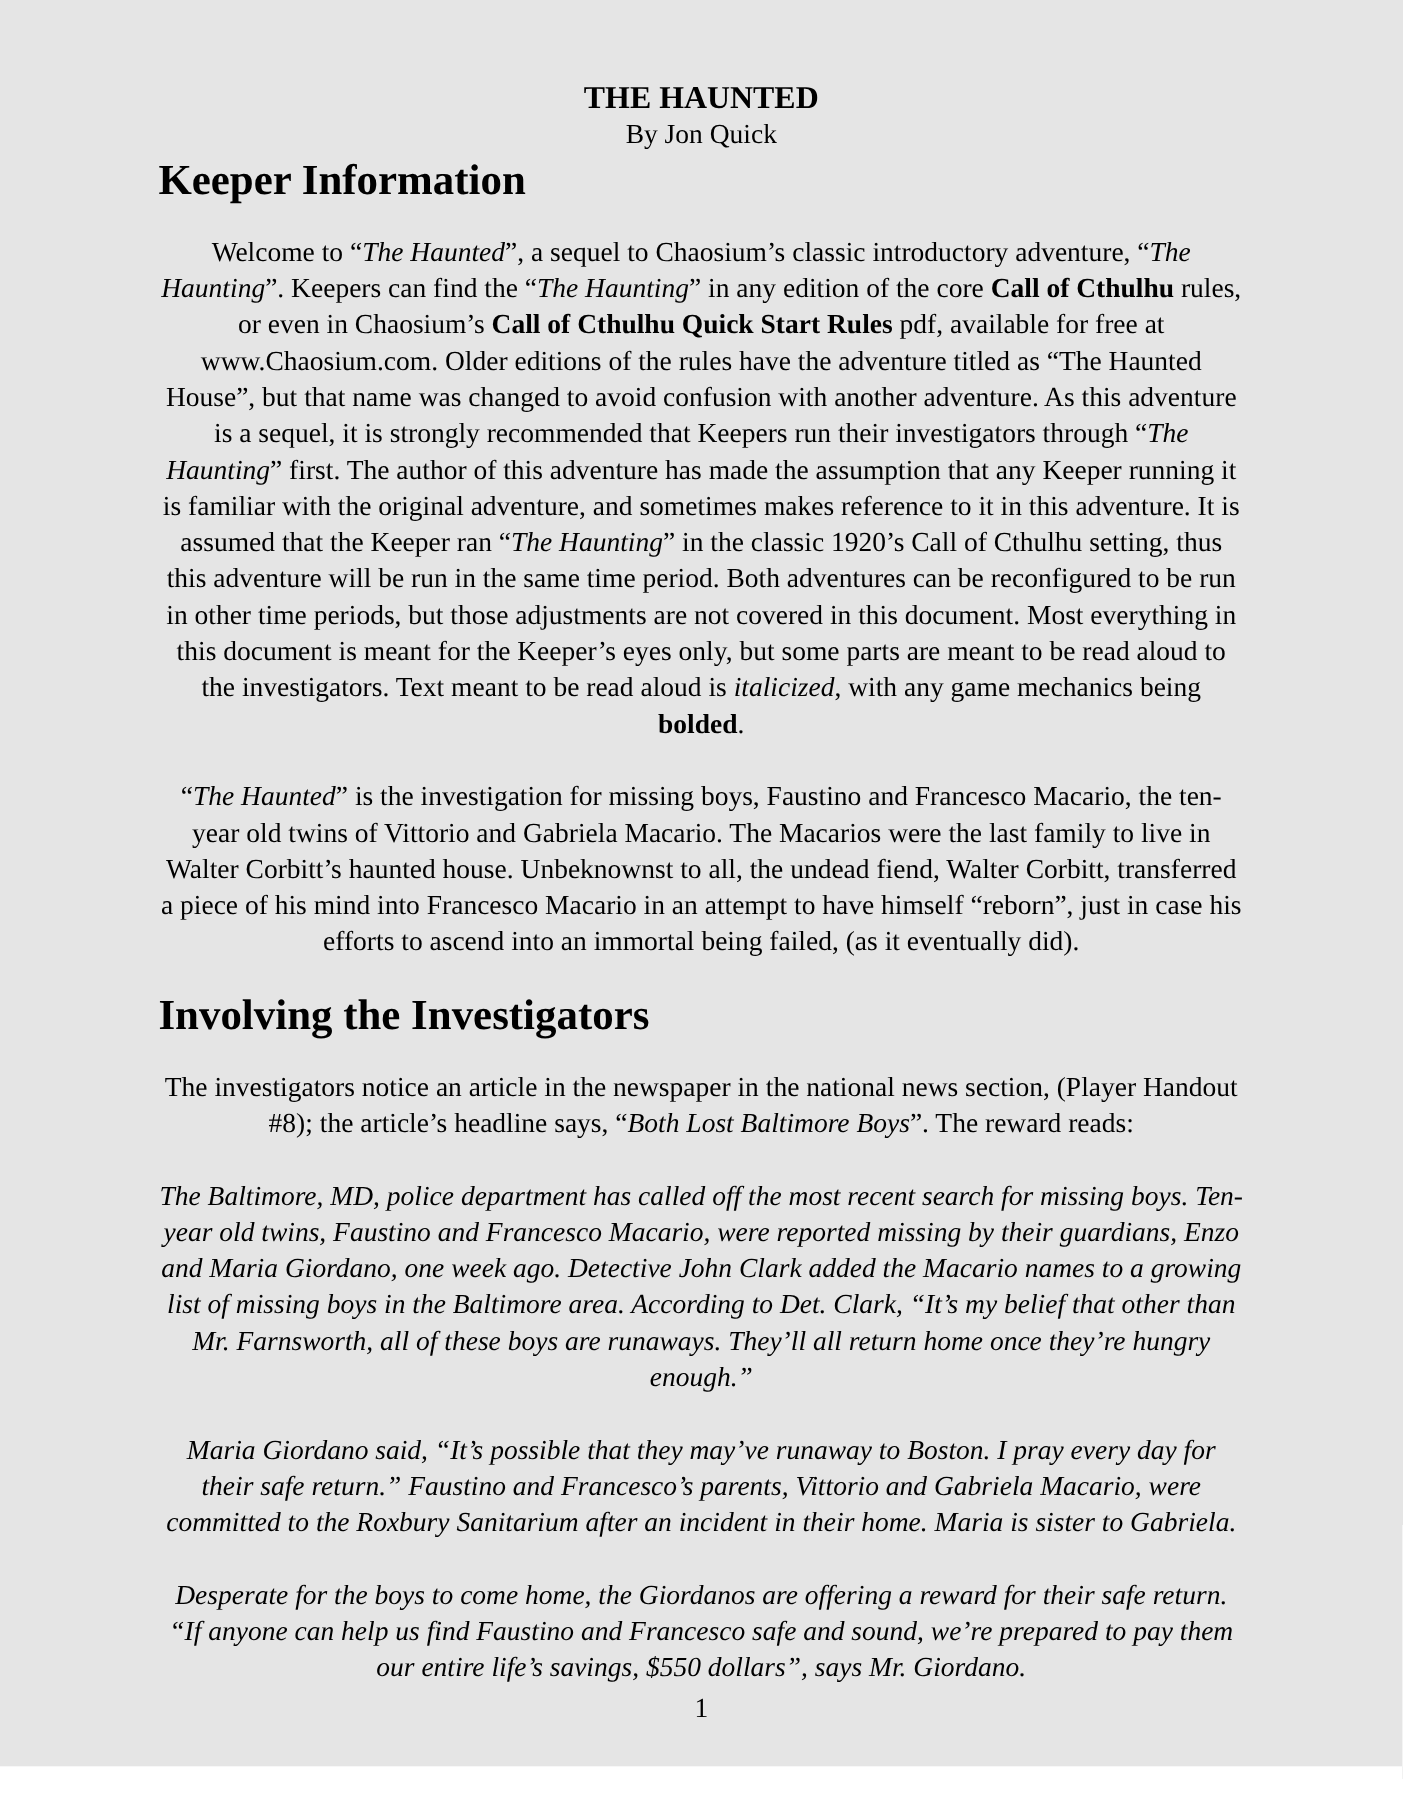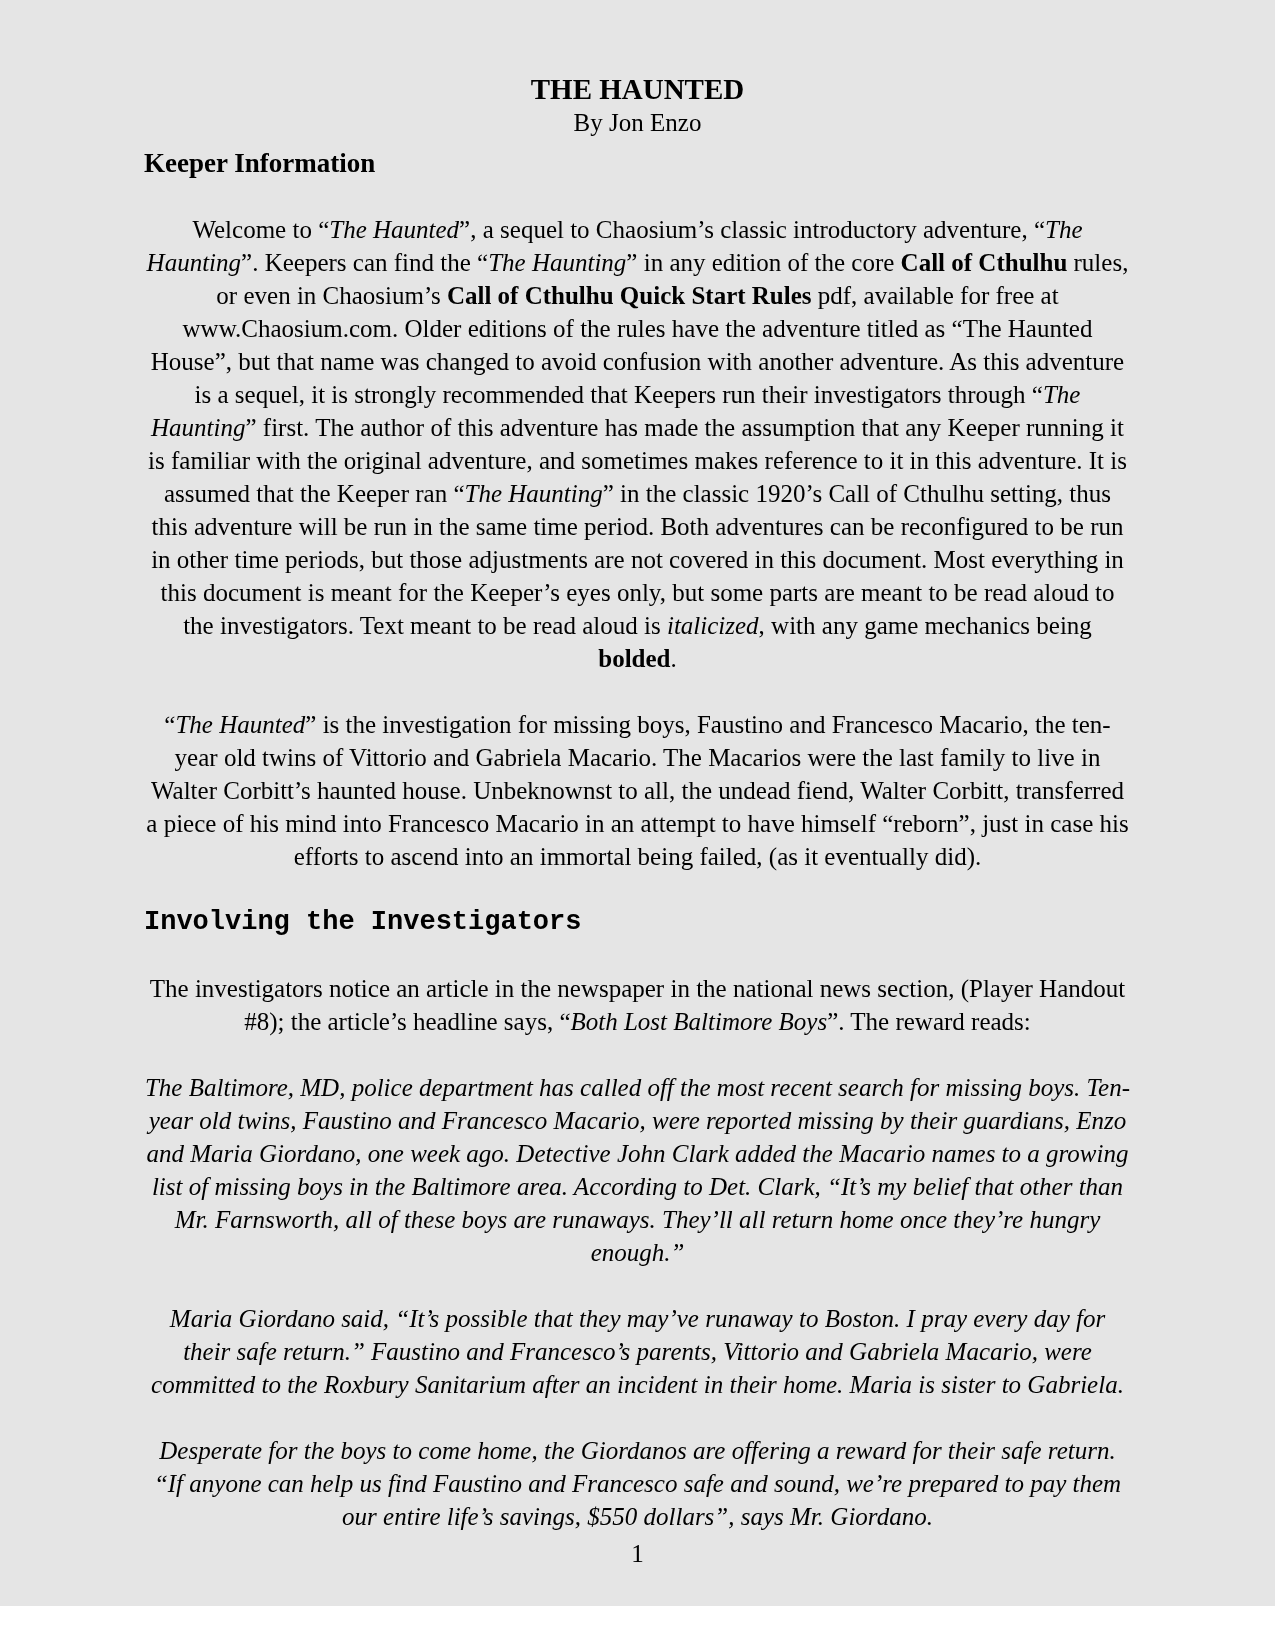--- a/index.html
+++ b/index.html
@@ -29,28 +29,27 @@
     text-align: center;
   }
   .doc-byline {
     margin: 0;
     font-size: 25px;
     line-height: 33px;
     text-align: center;
   }
   .section-heading {
     margin: 8px 0 33px 0;
-    font-size: 27px;
+    font-size: 39px;
     line-height: 33px;
     font-weight: bold;
     text-align: left;
   }
   .section-heading.spaced {
     margin-top: 33px;
-    font-family: Liberation Mono, monospace;
   }
   .para {
     margin: 0 0 33px 0;
     text-align: center;
   }
   .it { font-style: italic; }
   .bd { font-weight: bold; }
   .page-number {
     position: absolute;
     top: 1537px;
@@ -61,21 +60,21 @@
     line-height: 33px;
   }
 </style>
 </head>
 <body>
 
 <div class="page">
 
   <h1 class="doc-title">THE HAUNTED</h1>
 
-  <div class="doc-byline">By Jon Enzo</div>
+  <div class="doc-byline">By Jon Quick</div>
 
   <h2 class="section-heading">Keeper Information</h2>
 
   <p class="para"><span>Welcome to “</span><span class="it">The Haunted</span><span>”, a sequel to Chaosium’s classic introductory adventure, “</span><span class="it">The Haunting</span><span>”. Keepers can find the “</span><span class="it">The Haunting</span><span>” in any edition of the core </span><span class="bd">Call of Cthulhu</span><span> rules, or even in Chaosium’s </span><span class="bd">Call of Cthulhu Quick Start Rules</span><span> pdf, available for free at www.Chaosium.com. Older editions of the rules have the adventure titled as “The Haunted House”, but that name was changed to avoid confusion with another adventure. As this adventure is a sequel, it is strongly recommended that Keepers run their investigators through “</span><span class="it">The Haunting</span><span>” first. The author of this adventure has made the assumption that any Keeper running it is familiar with the original adventure, and sometimes makes reference to it in this adventure. It is assumed that the Keeper ran “</span><span class="it">The Haunting</span><span>” in the classic 1920’s Call of Cthulhu setting, thus this adventure will be run in the same time period. Both adventures can be reconfigured to be run in other time periods, but those adjustments are not covered in this document. Most everything in this document is meant for the Keeper’s eyes only, but some parts are meant to be read aloud to the investigators. Text meant to be read aloud is </span><span class="it">italicized</span><span>, with any game mechanics being </span><span class="bd">bolded</span><span>.</span></p>
 
   <p class="para"><span>“</span><span class="it">The Haunted</span><span>” is the investigation for missing boys, Faustino and Francesco Macario, the ten-year old twins of Vittorio and Gabriela Macario. The Macarios were the last family to live in Walter Corbitt’s haunted house. Unbeknownst to all, the undead fiend, Walter Corbitt, transferred a piece of his mind into Francesco Macario in an attempt to have himself “reborn”, just in case his efforts to ascend into an immortal being failed, (as it eventually did).</span></p>
 
   <h2 class="section-heading spaced">Involving the Investigators</h2>
 
   <p class="para"><span>The investigators notice an article in the newspaper in the national news section, (Player Handout #8); the article’s headline says, “</span><span class="it">Both Lost Baltimore Boys</span><span>”. The reward reads:</span></p>

